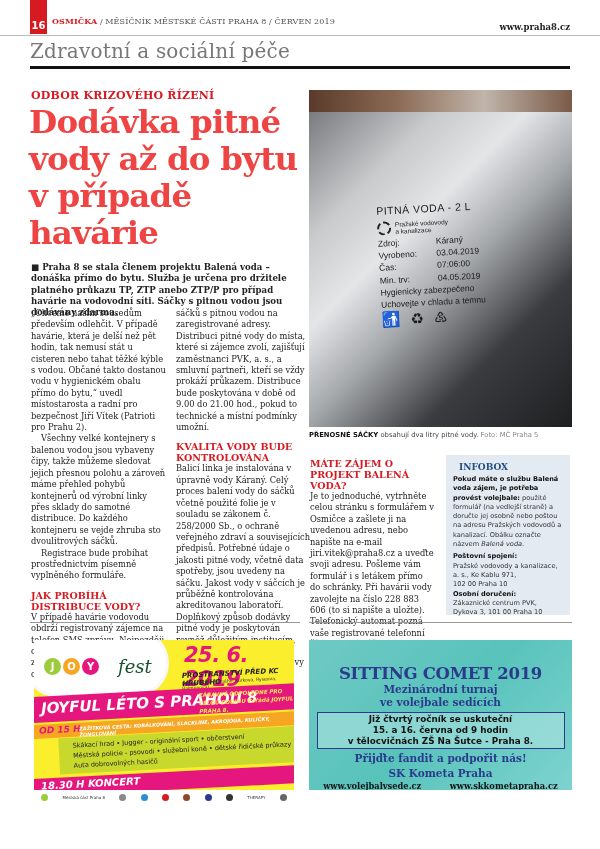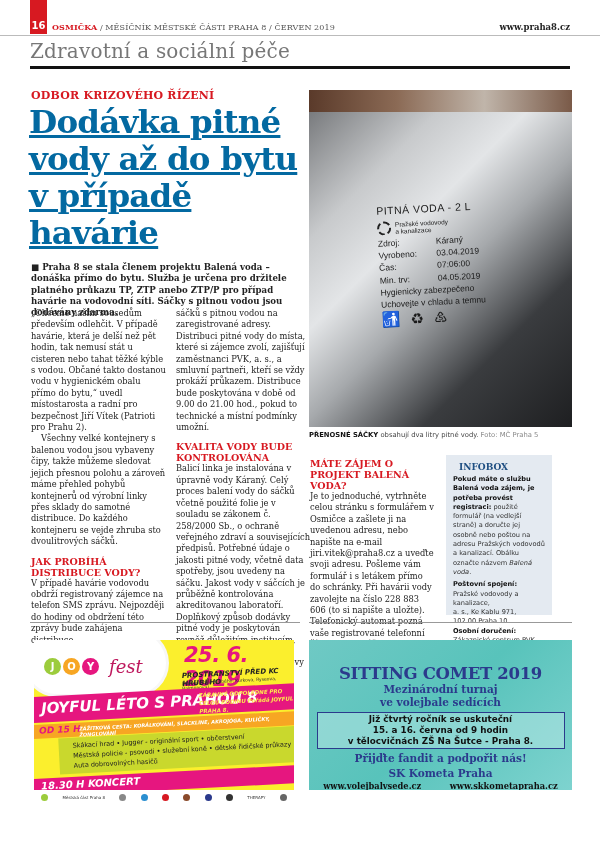--- a/index.html
+++ b/index.html
@@ -1,28 +1,28 @@
 <!DOCTYPE html>
 <html><head>
 <meta charset="utf-8">
 <style>
   * { box-sizing: border-box; margin: 0; padding: 0; }
   html, body { width: 600px; height: 849px; background: #fff; overflow: hidden; }
   body { position: relative; font-family: "DejaVu Serif", serif; color: #222; }
 
   .topbar { position: absolute; left: 0; top: 0; width: 600px; height: 36px; border-bottom: 1px solid #bbb; }
   .pagenum { position: absolute; left: 30px; top: 0; width: 17px; height: 34px; background: #d71921; color: #fff; font: bold 10px "DejaVu Sans", sans-serif; display: flex; align-items: flex-end; justify-content: center; padding-bottom: 3px; }
-  .runhead { position: absolute; left: 52px; top: 22px; font: 8px "DejaVu Serif", serif; color: #555; letter-spacing: 0.1px; white-space: nowrap; }
+  .runhead { position: absolute; left: 52px; top: 16px; font: 8px "DejaVu Serif", serif; color: #555; letter-spacing: 0.1px; white-space: nowrap; }
   .runhead .brand { color: #d71921; font-weight: bold; }
   .site { position: absolute; right: 30px; top: 22px; font: bold 8.5px "DejaVu Serif", serif; color: #222; }
   .section { position: absolute; left: 30px; top: 39px; font: 20px "DejaVu Serif", serif; color: #777; letter-spacing: 0.2px; }
   .rule-thick { position: absolute; left: 30px; top: 66px; width: 540px; height: 3px; background: #111; }
 
   .kicker { position: absolute; left: 31px; top: 89px; font: bold 11px "DejaVu Serif", serif; color: #d71921; letter-spacing: 0.2px; }
-  .headline { position: absolute; left: 29px; top: 103px; width: 280px; font: 900 32.5px "DejaVu Serif", serif; line-height: 37px; color: #0369a1; letter-spacing: -0.8px; text-decoration: underline; }
+  .headline { position: absolute; left: 29px; top: 103px; width: 280px; font: 900 32.5px "DejaVu Serif", serif; line-height: 37px; color: #ef4444; letter-spacing: -0.8px; }
   .lead { position: absolute; left: 31px; top: 262px; width: 272px; font: bold 8.6px "DejaVu Serif", serif; line-height: 11.3px; color: #222; }
 
   .col { position: absolute; font: 8.3px "DejaVu Serif", serif; line-height: 11.4px; color: #222; }
   .col p { margin: 0; }
   .col p.ind { text-indent: 10px; }
   .subhead { color: #d71921; font: bold 9.5px "DejaVu Serif", serif; line-height: 11px; margin-top: 8px; }
   .col1 { left: 31px; top: 308px; width: 135px; }
   .col2 { left: 176px; top: 308px; width: 135px; }
   .col3 { left: 310px; top: 456px; width: 124px; }
   .col3 .subhead { margin-top: 2px; }
@@ -35,32 +35,32 @@
   .photo .label .row { display: flex; }
   .photo .label .k { width: 58px; }
   .photo .label .lg { display: flex; align-items: center; gap: 4px; font-size: 6.5px; line-height: 7px; margin-bottom: 2px; }
   .photo .label .lg .ic { width: 14px; height: 14px; border-radius: 50%; border: 2px dashed #222; }
   .photo .icons { display: flex; gap: 10px; font-size: 15px; margin-top: 4px; }
 
   .caption { position: absolute; left: 309px; top: 431px; font: 6.8px "DejaVu Sans", sans-serif; color: #444; white-space: nowrap; }
   .caption b { color: #111; }
   .caption .src { color: #888; }
 
-  .infobox { position: absolute; left: 446px; top: 455px; width: 106px; height: 160px; background: #e4eaf1; padding: 6px 7px; font: 6.6px "DejaVu Sans", sans-serif; line-height: 9.3px; color: #333; }
+  .infobox { position: absolute; left: 446px; top: 455px; width: 124px; height: 160px; background: #e4eaf1; padding: 6px 7px; font: 6.6px "DejaVu Sans", sans-serif; line-height: 9.3px; color: #333; }
   .infobox .ttl { font: bold 9px "DejaVu Serif", serif; color: #1f4f82; margin: 1px 0 3px 6px; }
   .infobox b { color: #111; }
   .infobox p { margin-bottom: 3px; }
 
   .sep { position: absolute; top: 622px; height: 1px; background: #999; }
 
   .ad1 { position: absolute; left: 34px; top: 640px; width: 260px; height: 164px; background: #fbef2d; overflow: hidden; font-family: "DejaVu Sans", sans-serif; }
   .ad1 .cloud { position: absolute; left: -8px; top: -8px; width: 140px; height: 62px; background: #fff; border-radius: 40px; box-shadow: 0 0 0 3px #f7f7f7; }
   .ad1 .joy { position: absolute; left: 10px; top: 16px; display: flex; gap: 2px; align-items: center; }
   .ad1 .joy span { width: 17px; height: 17px; border-radius: 50%; color: #fff; font: bold 10px "DejaVu Sans", sans-serif; display: flex; align-items: center; justify-content: center; }
-  .ad1 .joy em { font: italic 18px "DejaVu Serif", serif; color: #be185d; margin-left: 8px; }
+  .ad1 .joy em { font: italic 18px "DejaVu Serif", serif; color: #14532d; margin-left: 17px; }
   .ad1 .date { position: absolute; left: 150px; top: 3px; font: bold italic 21px "DejaVu Sans", sans-serif; color: #e6167f; letter-spacing: -0.5px; }
   .ad1 .place { position: absolute; left: 148px; top: 29px; font: bold italic 7px "DejaVu Sans", sans-serif; color: #222; transform: rotate(-3deg); }
   .ad1 .place2 { position: absolute; left: 148px; top: 38px; font: 4.5px "DejaVu Sans", sans-serif; color: #333; transform: rotate(-3deg); }
   .ad1 .band-pink { position: absolute; left: -5px; top: 50px; width: 275px; height: 26px; background: #e6167f; transform: rotate(-3deg); }
   .ad1 .band-pink .big { position: absolute; left: 12px; top: 3px; font: bold italic 15px "DejaVu Sans", sans-serif; color: #fff; }
   .ad1 .band-pink .sm { position: absolute; left: 170px; top: 3px; font: bold italic 5.5px "DejaVu Sans", sans-serif; color: #fde94d; line-height: 8px; }
   .ad1 .band-orange { position: absolute; left: -5px; top: 78px; width: 275px; height: 14px; background: #f7a623; transform: rotate(-3deg); }
   .ad1 .band-orange .od { position: absolute; left: 10px; top: 1px; font: bold italic 9px "DejaVu Sans", sans-serif; color: #e6167f; }
   .ad1 .band-orange .zc { position: absolute; left: 50px; top: 3px; font: bold italic 5px "DejaVu Sans", sans-serif; color: #fff; }
   .ad1 .band-green { position: absolute; left: 25px; top: 92px; width: 245px; height: 36px; background: #c9d82d; transform: rotate(-3deg); font: 6.5px "DejaVu Sans", sans-serif; color: #222; padding: 3px 0 0 14px; line-height: 10px; }
@@ -88,20 +88,21 @@
 <div class="section">Zdravotní a sociální péče</div>
 <div class="rule-thick"></div>
 
 <div class="kicker">ODBOR KRIZOVÉHO ŘÍZENÍ</div>
 <h1 class="headline">Dodávka pitné vody až do bytu v případě havárie</h1>
 <div class="lead"><span>■</span> <span>Praha 8 se stala členem projektu Balená voda – donáška přímo do bytu. Služba je určena pro držitele platného průkazu TP, ZTP anebo ZTP/P pro případ havárie na vodovodní síti. Sáčky s pitnou vodou jsou dodávány zdarma.</span></div>
 
 <div class="col col1">
   <p>„Chceme našim sousedům především odlehčit. V případě havárie, která je delší než pět hodin, tak nemusí stát u cisteren nebo tahat těžké kýble s vodou. Občané takto dostanou vodu v hygienickém obalu přímo do bytu,“ uvedl místostarosta a radní pro bezpečnost Jiří Vítek (Patrioti pro Prahu 2).</p>
   <p class="ind">Všechny velké kontejnery s balenou vodou jsou vybaveny čipy, takže můžeme sledovat jejich přesnou polohu a zároveň máme přehled pohybů kontejnerů od výrobní linky přes sklady do samotné distribuce. Do každého kontejneru se vejde zhruba sto dvoulitrových sáčků.</p>
+  <p class="ind">Registrace bude probíhat prostřednictvím písemně vyplněného formuláře.</p>
   <div class="subhead">JAK PROBÍHÁ DISTRIBUCE VODY?</div>
   <p>V případě havárie vodovodu obdrží registrovaný zájemce na telefon SMS zprávu. Nejpozději do hodiny od obdržení této zprávy bude zahájena distribuce</p>
 </div>
 
 <div class="col col2">
   <p>sáčků s pitnou vodou na zaregistrované adresy. Distribuci pitné vody do místa, které si zájemce zvolí, zajišťují zaměstnanci PVK, a. s., a smluvní partneři, kteří se vždy prokáží průkazem. Distribuce bude poskytována v době od 9.00 do 21.00 hod., pokud to technické a místní podmínky umožní.</p>
   <div class="subhead">KVALITA VODY BUDE KONTROLOVÁNA</div>
   <p>Balicí linka je instalována v úpravně vody Káraný. Celý proces balení vody do sáčků včetně použité folie je v souladu se zákonem č. 258/2000 Sb., o ochraně veřejného zdraví a souvisejících předpisů. Potřebné údaje o jakosti pitné vody, včetně data spotřeby, jsou uvedeny na sáčku. Jakost vody v sáčcích je průběžně kontrolována akreditovanou laboratoří. Doplňkový způsob dodávky pitné vody je poskytován rovněž důležitým institucím, jako jsou např. školy, školky, zdravotnická zařízení, domovy seniorů apod.</p>
 </div>
 
@@ -140,21 +141,21 @@
       <span>🚮</span>
       <span>♻</span>
       <span>♷</span>
     </div>
   </div>
 </div>
 <div class="caption"><b>PŘENOSNÉ SÁČKY</b><span> obsahují dva litry pitné vody.</span><span class="src"> Foto: MČ Praha 5</span></div>
 
 <div class="infobox">
   <div class="ttl">INFOBOX</div>
-  <p><b>Pokud máte o službu Balená voda zájem, je potřeba provést registraci:</b><span> použité formulář (na vedlejší straně) a doručte jej osobně nebo poštou na adresu Pražských vodovodů a kanalizací. Obálku označte názvem </span><i>Balená voda</i><span>.</span></p>
+  <p><b>Pokud máte o službu Balená voda zájem, je potřeba provést volejbale:</b><span> použité formulář (na vedlejší straně) a doručte jej osobně nebo poštou na adresu Pražských vodovodů a kanalizací. Obálku označte názvem </span><i>Balená voda</i><span>.</span></p>
   <div>
     <b>Poštovní spojení:</b><br>
     <span>Pražské vodovody a kanalizace,</span><br>
     <span>a. s., Ke Kablu 971,</span><br>
     <span>102 00 Praha 10</span><br>
     <b>Osobní doručení:</b><br>
     <span>Zákaznické centrum PVK,</span><br>
     <span>Dykova 3, 101 00 Praha 10</span>
   </div>
 </div>

